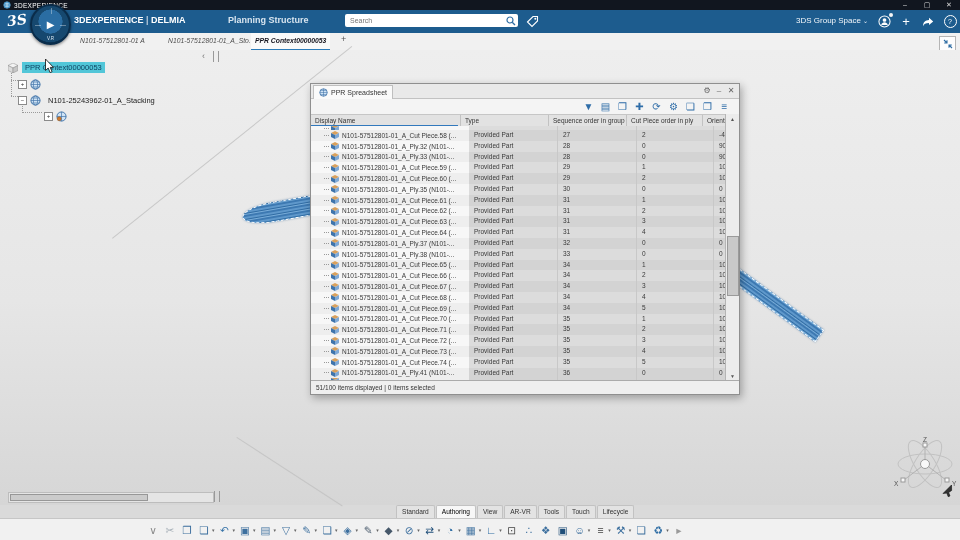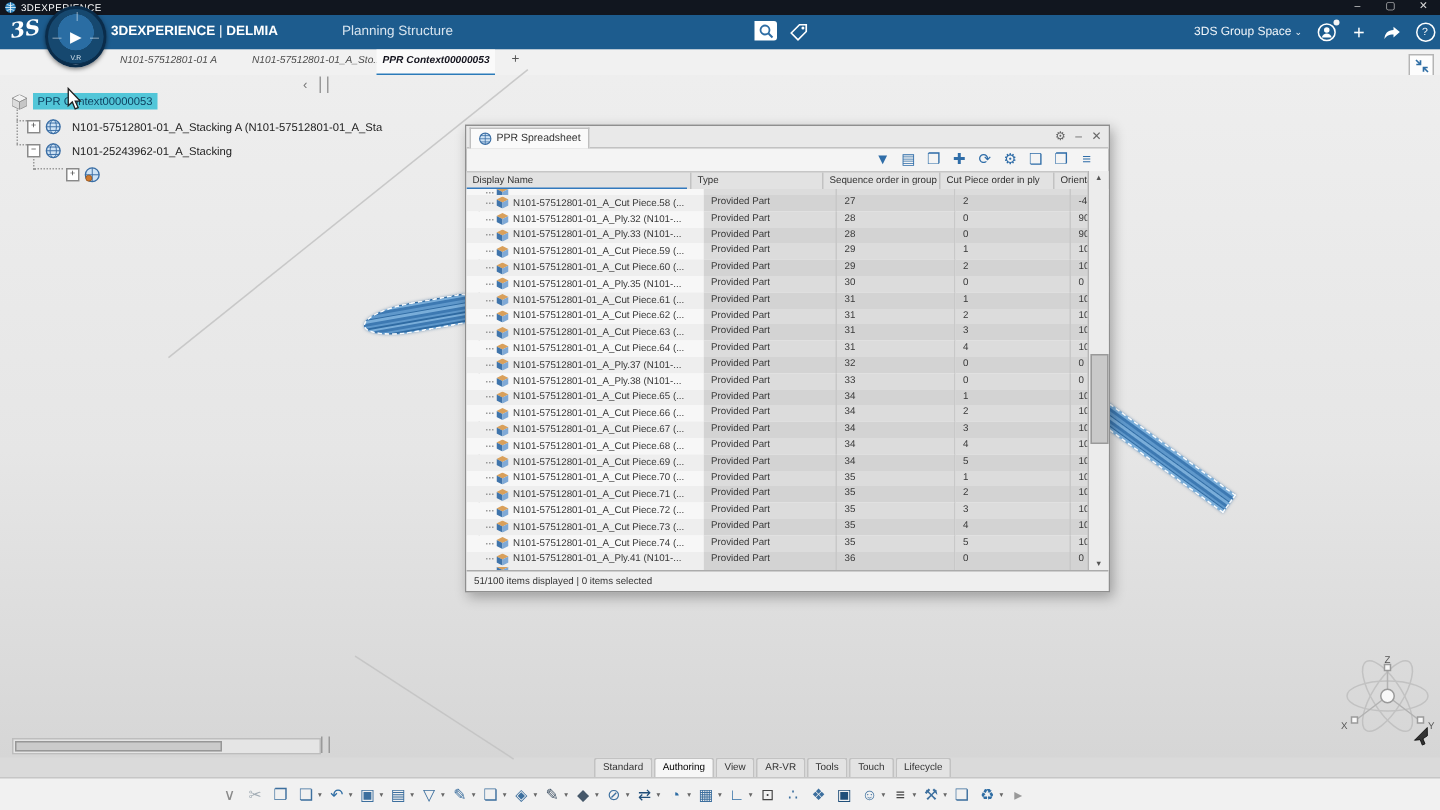--- a/index.html
+++ b/index.html
@@ -21,21 +21,21 @@
   .compass{position:absolute;left:30px;top:-6px;width:37px;height:37px;border-radius:50%;
            background:radial-gradient(circle at 50% 42%,#2a6da3 0 42%,#16486f 43% 72%,#0c3354 73%);
            border:2px solid #0a2c4a;box-shadow:0 1px 3px rgba(0,0,0,.5);z-index:30;}
   .compass .play{position:absolute;left:50%;top:50%;transform:translate(-50%,-52%);
                  color:#fff;font-size:10px;}
   .compass .quad{position:absolute;background:rgba(255,255,255,.35);}
   .compass .vr{position:absolute;left:0;right:0;bottom:2px;text-align:center;
                font-size:4.5px;color:#dce8f2;}
   .appname{position:absolute;left:74px;top:5px;font-size:9px;white-space:nowrap;}
   .appname b{font-weight:bold;}
-  .appname .mod{color:#d7e4ef;font-weight:normal;padding-left:40px;}
+  .appname .mod{color:#d7e4ef;font-weight:bold;padding-left:40px;}
   .search{position:absolute;left:345px;top:4px;width:158px;height:13px;border:0;
           border-radius:2px 0 0 2px;background:#fff;font-size:7px;padding:0 5px;outline:none;
           font-family:"Liberation Sans",sans-serif;color:#333;}
   .searchbtn{position:absolute;left:503px;top:4px;width:15px;height:13px;background:#fff;
              border-radius:0 2px 2px 0;display:flex;align-items:center;justify-content:center;}
   .tagbtn{position:absolute;left:525px;top:4px;width:15px;height:14px;display:flex;
           align-items:center;justify-content:center;}
   .collab{position:absolute;right:92px;top:6px;font-size:8px;color:#f2f6fa;white-space:nowrap;}
   .collab .caret{font-size:6px;margin-left:2px;}
   .abtn{position:absolute;top:4px;width:16px;height:15px;display:flex;align-items:center;
@@ -168,20 +168,21 @@
       <div class="quad" style="right:3px;top:50%;width:6px;height:1px;"></div>
       <span class="play">▶</span>
       <span class="vr">V.R</span>
     </div>
     <div class="appname">
       <b>3DEXPERIENCE</b>
       <span>|</span>
       <b>DELMIA</b>
       <span class="mod">Planning Structure</span>
     </div>
+    <input class="search" placeholder="Search" style="">
     <span class="searchbtn">
       <svg width="10" height="10" viewBox="0 0 10 10">
           <circle cx="4" cy="4" r="3" fill="none" stroke="#2e6da4" stroke-width="1.2"></circle>
           <path d="M6.2 6.2 9 9" stroke="#2e6da4" stroke-width="1.3"></path>
         </svg>
     </span>
     <span class="tagbtn">
       <svg width="13" height="13" viewBox="0 0 13 13">
           <path d="M1.5 7 7 1.5h4.5V6L6 11.5 1.5 7Z" fill="none" stroke="#fff" stroke-width="1.1"></path>
           <circle cx="9.3" cy="3.7" r="1" fill="#fff"></circle>
@@ -243,21 +244,20 @@
         </div>
         <div class="tree-item" style="left: 18px; top: 29px;">
           <span class="expander">+</span>
           <span class="tree-ico">
             <svg width="11" height="11" viewBox="0 0 12 12">
               <circle cx="6" cy="6" r="5" fill="#cfe3f5" stroke="#3a6ea5"></circle>
               <ellipse cx="6" cy="6" rx="2.3" ry="5" fill="none" stroke="#3a6ea5" stroke-width=".7"></ellipse>
               <path d="M1 6h10M1.7 3.3h8.6M1.7 8.7h8.6" stroke="#3a6ea5" stroke-width=".7" fill="none"></path>
             </svg>
           </span>
-          <span class="tree-label">N101-57512801-01_A_Stacking A (N101-57512801-01_A_Sta</span>
         </div>
         <div class="tree-item" style="left: 18px; top: 45px;">
           <span class="expander">−</span>
           <span class="tree-ico">
             <svg width="11" height="11" viewBox="0 0 12 12">
               <circle cx="6" cy="6" r="5" fill="#cfe3f5" stroke="#3a6ea5"></circle>
               <ellipse cx="6" cy="6" rx="2.3" ry="5" fill="none" stroke="#3a6ea5" stroke-width=".7"></ellipse>
               <path d="M1 6h10M1.7 3.3h8.6M1.7 8.7h8.6" stroke="#3a6ea5" stroke-width=".7" fill="none"></path>
             </svg>
           </span>

